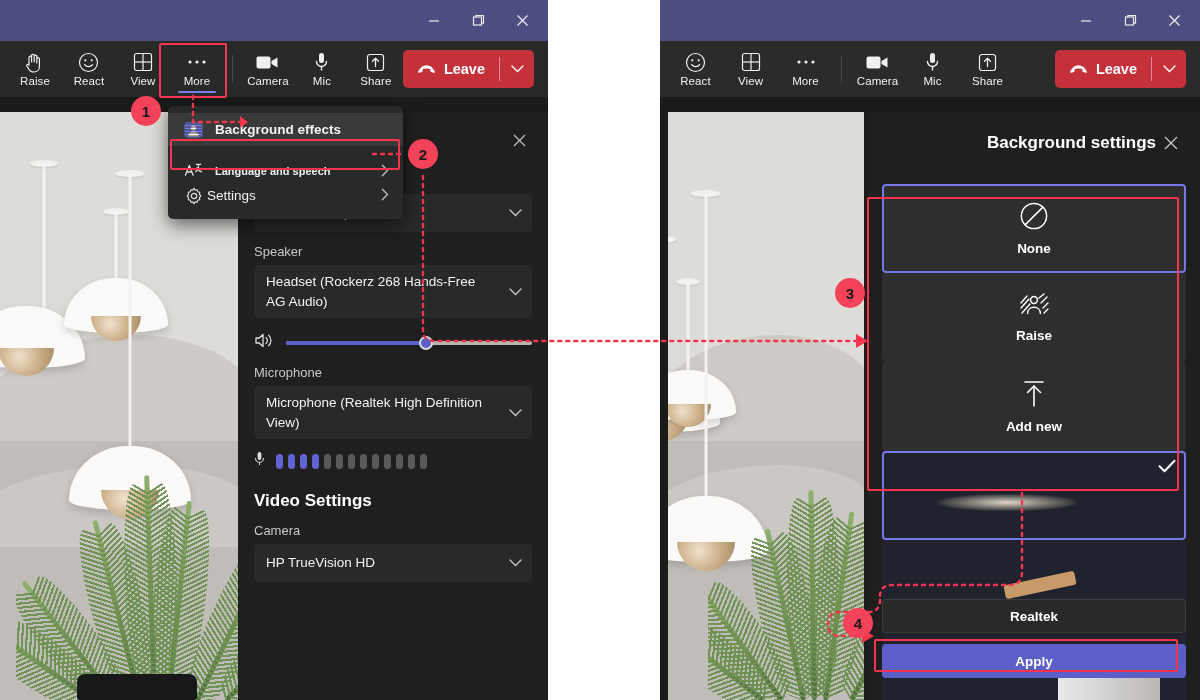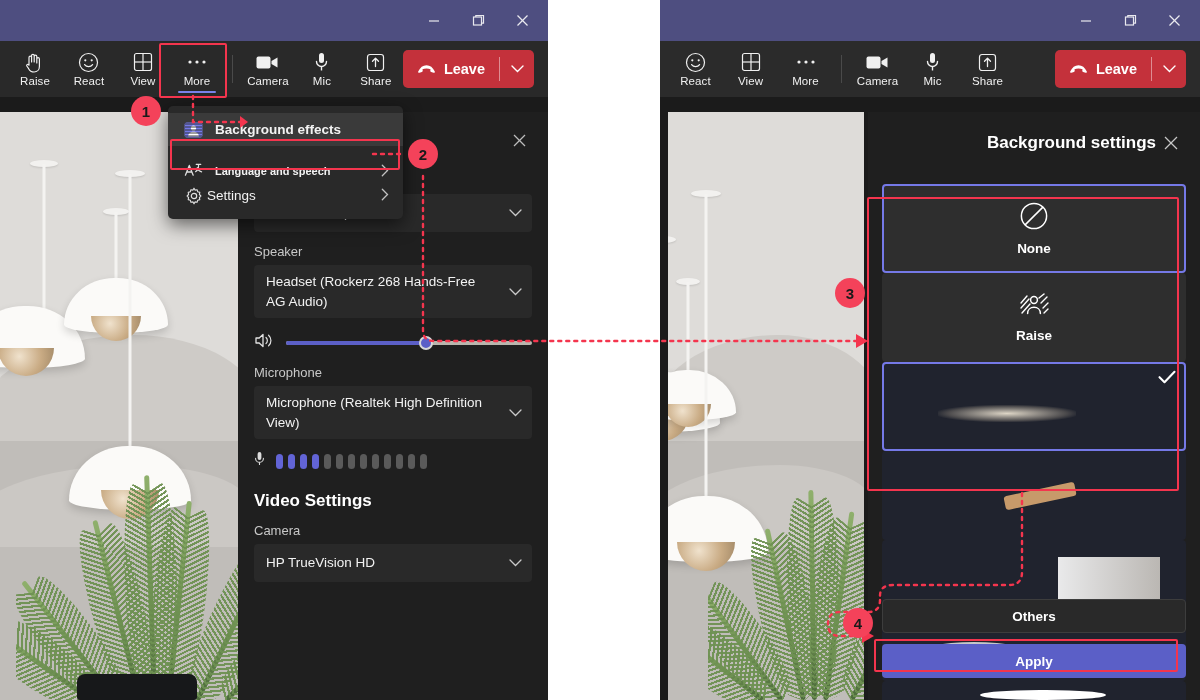--- a/index.html
+++ b/index.html
@@ -706,20 +706,28 @@
                   <line x1="21" y1="6" x2="26" y2="2"></line>
                   <line x1="23" y1="11" x2="29" y2="5"></line>
                   <line x1="25" y1="16" x2="30" y2="11"></line>
                   <line x1="26" y1="21" x2="30" y2="17"></line>
                 </g>
                 <circle cx="16" cy="8" r="3.4" fill="none" stroke="#fff" stroke-width="1.5"></circle>
                 <path d="M9.6 21.5c0-3.8 2.9-6.2 6.4-6.2s6.4 2.4 6.4 6.2" fill="none" stroke="#fff" stroke-width="1.5" stroke-linecap="round"></path>
               </svg></span>
             <span class="t-label">Raise</span>
           </div>
+          <div class="bg-tile">
+            <span><svg width="28" height="30" viewBox="0 0 28 30">
+                <line x1="5" y1="3" x2="23" y2="3" stroke="#fff" stroke-width="1.6" stroke-linecap="round"></line>
+                <line x1="14" y1="7" x2="14" y2="27" stroke="#fff" stroke-width="1.6" stroke-linecap="round"></line>
+                <path d="M7.5 13.5L14 7l6.5 6.5" fill="none" stroke="#fff" stroke-width="1.6" stroke-linecap="round" stroke-linejoin="round"></path>
+              </svg></span>
+            <span class="t-label">Add new</span>
+          </div>
           <div class="bg-tile sel photo thumb-space">
             <span class="check"><svg width="18" height="14" viewBox="0 0 18 14">
                 <path d="M1.5 7.2l5 5L16.5 1.8" fill="none" stroke="#fff" stroke-width="2.1" stroke-linecap="round" stroke-linejoin="round"></path>
               </svg></span>
           </div>
           <div class="bg-tile photo thumb-warp"></div>
           <div class="bg-tile photo thumb-room1"></div>
           <div class="bg-tile photo thumb-room2" style="height: 52px;"></div>
           <div class="bg-tile photo thumb-room3" style="height: 52px;"></div>
         </div>
@@ -729,21 +737,21 @@
           <svg width="17" height="17" viewBox="0 0 17 17">
               <circle cx="8.5" cy="8.5" r="7.4" fill="none" stroke="#c9c9c9" stroke-width="1.2"></circle>
               <circle cx="8.5" cy="5" r="0.95" fill="#c9c9c9"></circle>
               <line x1="8.5" y1="7.4" x2="8.5" y2="12.4" stroke="#c9c9c9" stroke-width="1.3" stroke-linecap="round"></line>
             </svg>
         </span>
         <span>Others won't see your video while you preview.</span>
       </div>
 
       <div class="bg-actions">
-        <div class="btn-preview">Others</div>
+        <div class="btn-preview">Realtek</div>
         <div class="btn-apply" id="apply-btn" style="background: rgb(91, 95, 199);">Apply</div>
       </div>
     </div>
   </div>
 </div>
 
 <div id="annotations">
   <svg id="ann-svg">
 
     <path d="M193,96 L193,108 L193,122 L240,122" fill="none" stroke="#f4354e" stroke-width="2.4" stroke-dasharray="3 5" stroke-linecap="round"></path>

